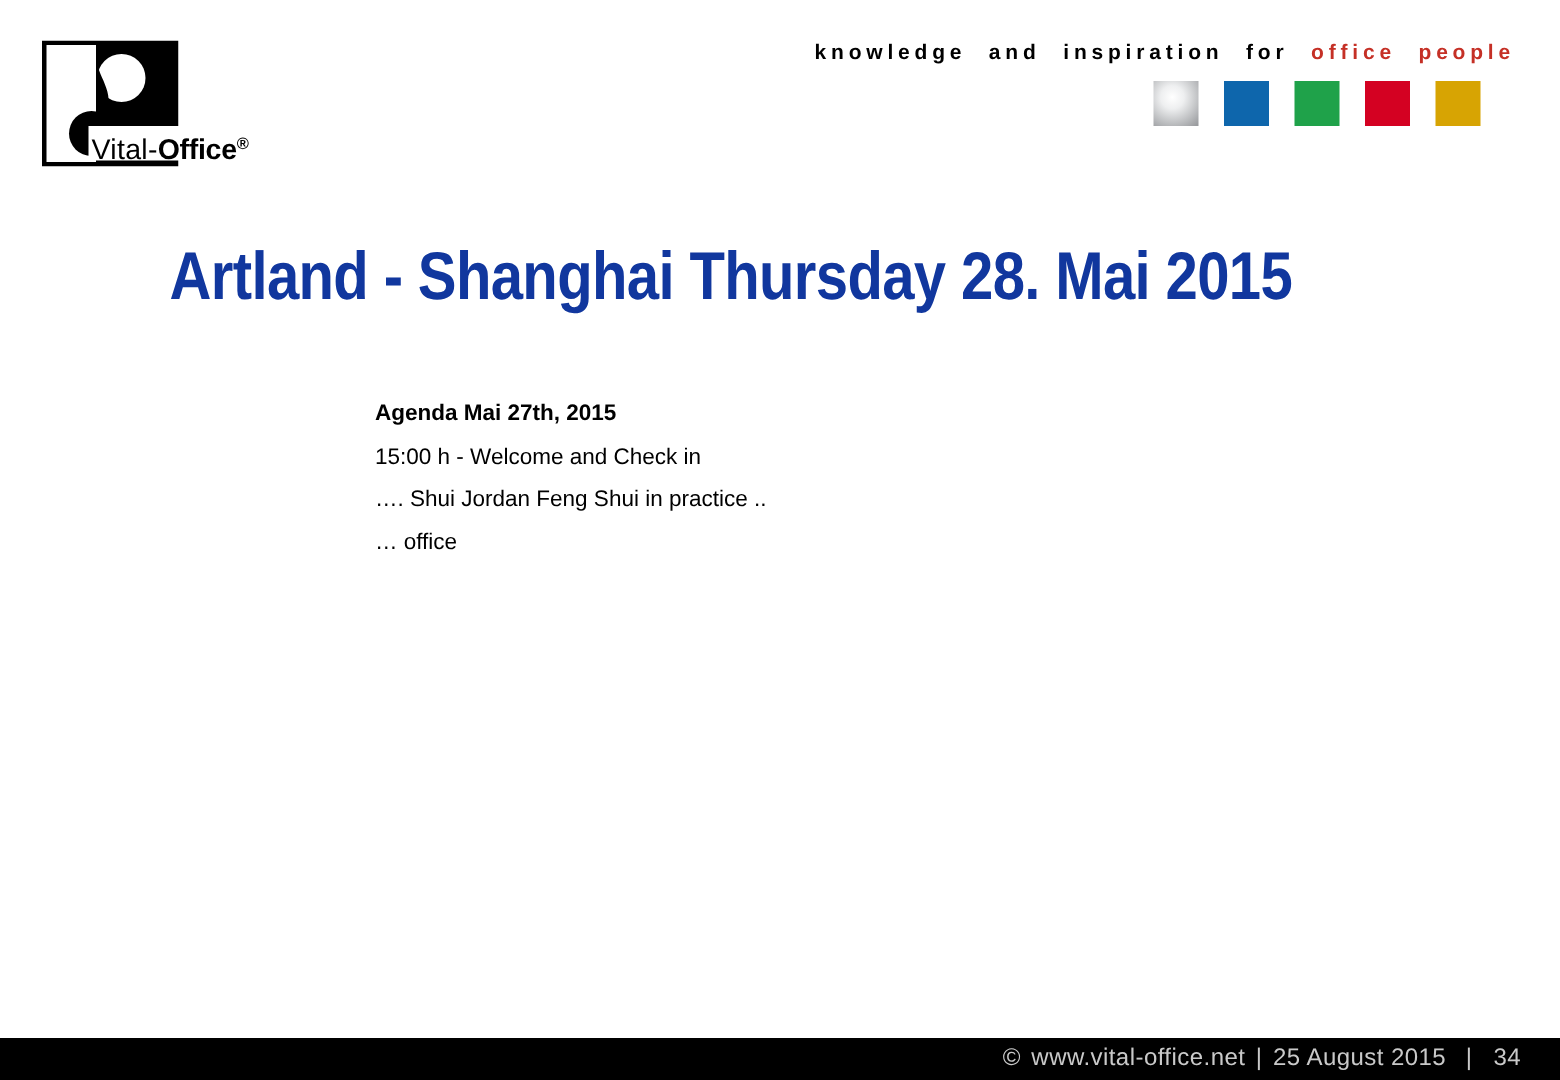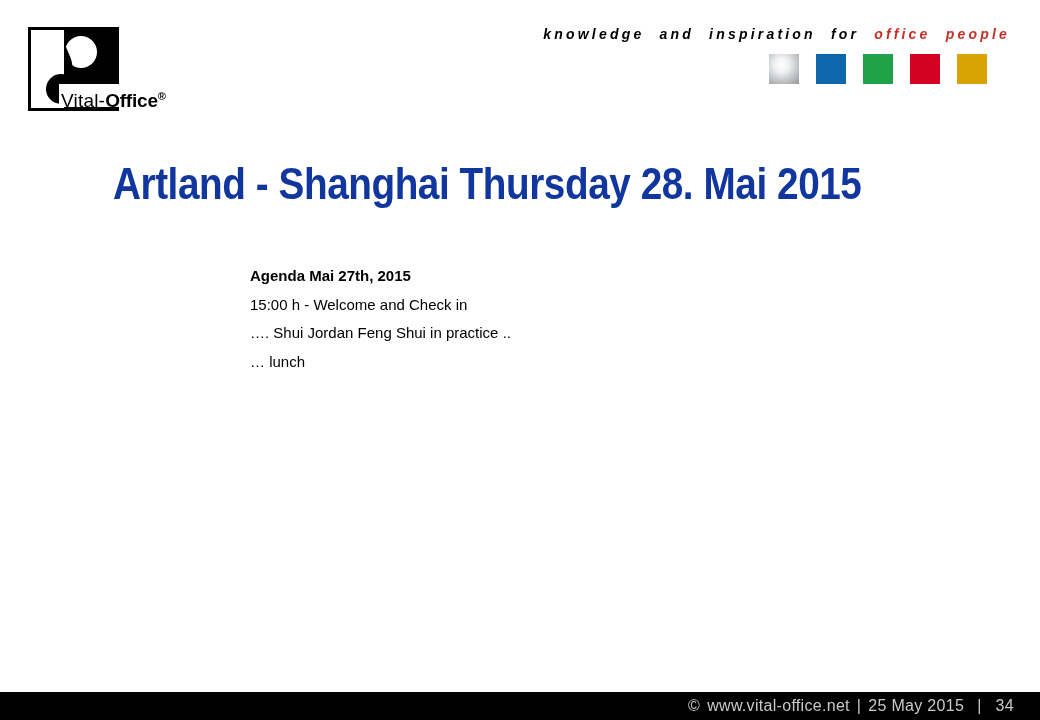--- a/index.html
+++ b/index.html
@@ -15,21 +15,21 @@
     background:#ffffff;padding:0 3px 0 2px;white-space:nowrap;
     font-size:19px;color:#000;z-index:2;
   }
   .brand-prefix{font-weight:400;letter-spacing:0.2px;text-align:right;}
   .brand-suffix{font-weight:700;letter-spacing:-0.2px;margin-top:28px;}
   .reg-mark{font-size:11px;vertical-align:super;font-weight:700;}
 
   
   .tagline{
     position:absolute;top:26px;right:30px;white-space:nowrap;
-    font-size:14px;font-weight:700;letter-spacing:3.2px;word-spacing:8px;color:#000;font-style:italic;
+    font-size:14px;font-weight:700;letter-spacing:3.2px;word-spacing:8px;color:#000;
   }
   .tagline .red{color:var(--tagline-red,#c53026);}
   .swatches{position:absolute;top:54px;right:53px;display:flex;gap:17px;}
   .swatch{width:30px;height:30px;}
   .swatch.silver{background:radial-gradient(circle at 42% 36%, #ffffff 0%, #eeeff0 30%, #9a9c9f 95%);}
 
   
   .slide-title{
     position:absolute;left:113px;top:158px;margin:0;white-space:nowrap;
     font-size:45px;font-weight:700;letter-spacing:-0.5px;
@@ -82,21 +82,21 @@
       <div class="swatch" style="background: rgb(215, 164, 3);"></div>
     </div>
 
   <h1 class="slide-title">Artland - Shanghai Thursday 28. Mai 2015</h1>
 
   <div class="agenda">
     <p class="heading">Agenda Mai 27th, 2015</p>
     <div>
         <p>15:00 h - Welcome and Check in</p>
         <p>…. Shui Jordan Feng Shui in practice ..</p>
-        <p>… lunch</p>
+        <p>… office</p>
       </div>
   </div>
 
   <div class="footer">
-    <span class="copy">©</span><span>www.vital-office.net</span><span class="sep1">|</span><span>25 May 2015</span><span class="sep2">|</span><span>34</span>
+    <span class="copy">©</span><span>www.vital-office.net</span><span class="sep1">|</span><span>25 August 2015</span><span class="sep2">|</span><span>34</span>
   </div>
 
 </div>
 
 </body></html>

